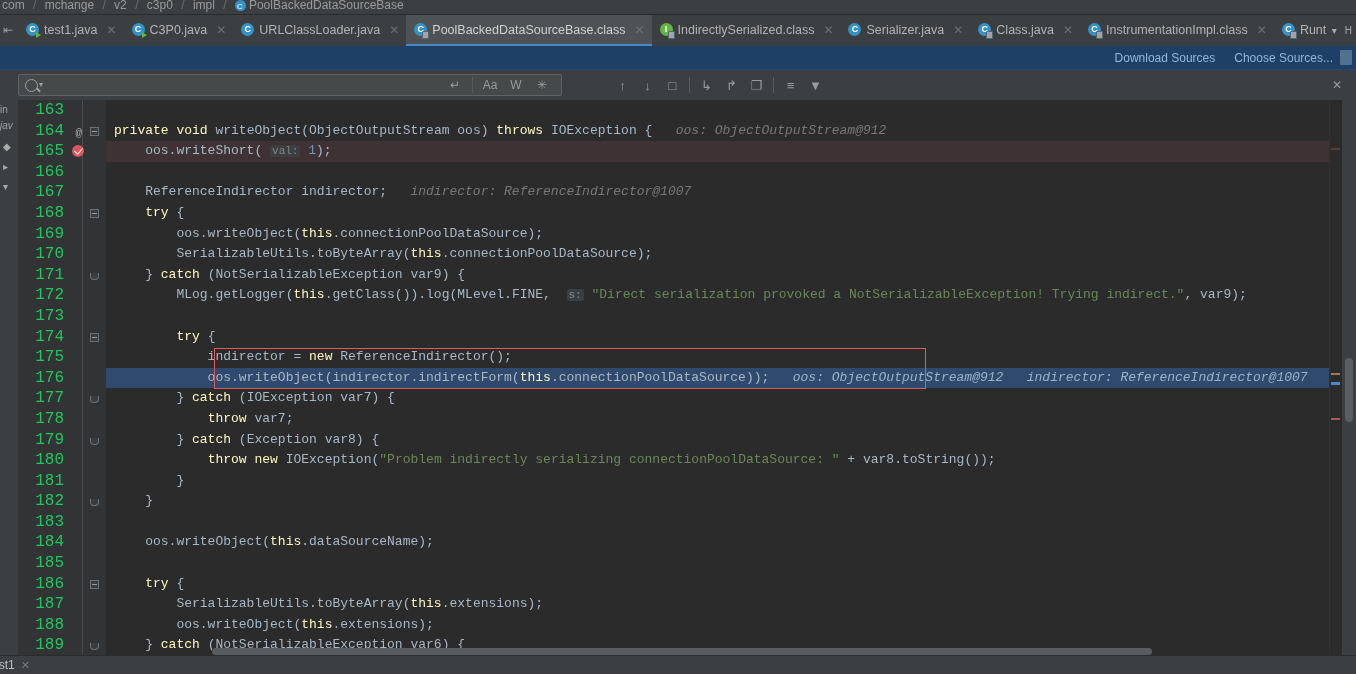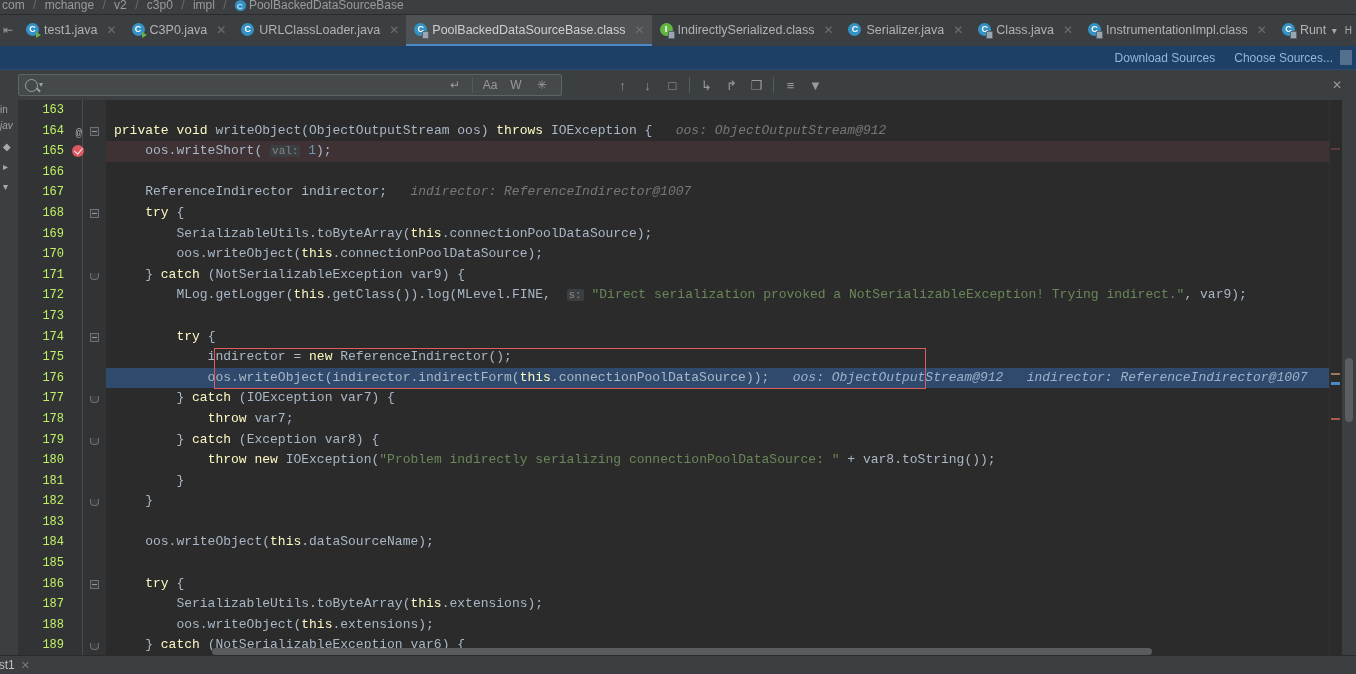--- a/index.html
+++ b/index.html
@@ -132,21 +132,21 @@
   .gutter{
     width:88px;flex:0 0 88px;background:#313335;position:relative;
     font-family:"Liberation Mono", monospace;font-size:11.5px;color:#606366;
   }
   .code-pane{
     flex:1;position:relative;background:#2b2b2b;overflow:hidden;
     font-family:"Liberation Mono", monospace;font-size:13px;
   }
   .gutter-rows,.code-rows{position:absolute;left:0;top:0;right:0;}
   .grow{height:20.6px;line-height:20.6px;position:relative;}
-  .lnum{position:absolute;right:42px;color:#bef264;font-size:12px;text-align:right;}
+  .lnum{position:absolute;right:42px;color:#22c55e;font-size:16px;text-align:right;}
   .gmark{position:absolute;right:24px;top:2px;color:#a9a9a9;font-size:11px;}
   .fold{
     position:absolute;right:7px;top:6px;width:9px;height:9px;border:1px solid #6e7173;
     box-sizing:border-box;background:#3a3d3f;
   }
   .fold:before{content:"";position:absolute;left:1px;top:3px;width:5px;height:1px;background:#9a9a9a;}
   .fold.close:before{display:none;}
   .fold.close{border-radius:0 0 4px 4px;border-top:0;height:7px;top:8px;}
   .bpoint{
     position:absolute;right:22px;top:4px;width:12px;height:12px;border-radius:50%;
@@ -425,22 +425,22 @@
     </div>
 
     <div class="code-pane">
       <div class="code-rows" id="code-host">
           <div class="crow"><span></span></div>
           <div class="crow"><span><span class="kw">private</span> <span class="kw">void</span> writeObject(ObjectOutputStream oos) <span class="kw">throws</span> IOException {</span><span class="hint">   oos: ObjectOutputStream@912</span></div>
           <div class="crow errline"><span>    oos.writeShort( <span class="param">val:</span> <span class="num">1</span>);</span></div>
           <div class="crow"><span></span></div>
           <div class="crow"><span>    ReferenceIndirector indirector;</span><span class="hint">   indirector: ReferenceIndirector@1007</span></div>
           <div class="crow"><span>    <span class="kw">try</span> {</span></div>
+          <div class="crow"><span>        oos.writeObject(<span class="kw">this</span>.connectionPoolDataSource);</span></div>
           <div class="crow"><span>        SerializableUtils.toByteArray(<span class="kw">this</span>.connectionPoolDataSource);</span></div>
-          <div class="crow"><span>        oos.writeObject(<span class="kw">this</span>.connectionPoolDataSource);</span></div>
           <div class="crow"><span>    } <span class="kw">catch</span> (NotSerializableException var9) {</span></div>
           <div class="crow"><span>        MLog.getLogger(<span class="kw">this</span>.getClass()).log(MLevel.FINE,  <span class="param">s:</span> <span class="str">"Direct serialization provoked a NotSerializableException! Trying indirect."</span>, var9);</span></div>
           <div class="crow"><span></span></div>
           <div class="crow"><span>        <span class="kw">try</span> {</span></div>
           <div class="crow"><span>            indirector = <span class="kw">new</span> ReferenceIndirector();</span></div>
           <div class="crow exec"><span>            oos.writeObject(indirector.indirectForm(<span class="kw">this</span>.connectionPoolDataSource));</span><span class="exechint">   oos: ObjectOutputStream@912   indirector: ReferenceIndirector@1007</span></div>
           <div class="crow"><span>        } <span class="kw">catch</span> (IOException var7) {</span></div>
           <div class="crow"><span>            <span class="kw">throw</span> var7;</span></div>
           <div class="crow"><span>        } <span class="kw">catch</span> (Exception var8) {</span></div>
           <div class="crow"><span>            <span class="kw">throw</span> <span class="kw">new</span> IOException(<span class="str">"Problem indirectly serializing connectionPoolDataSource: "</span> + var8.toString());</span></div>

